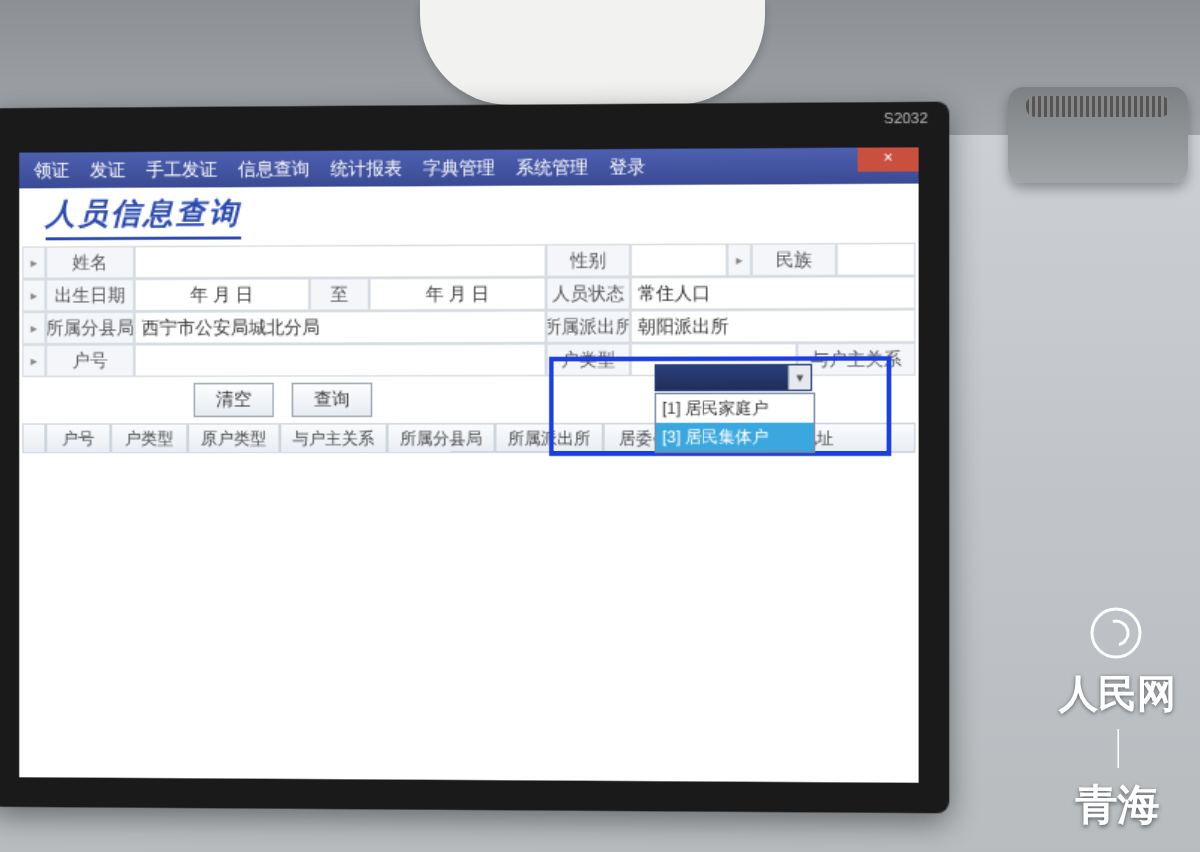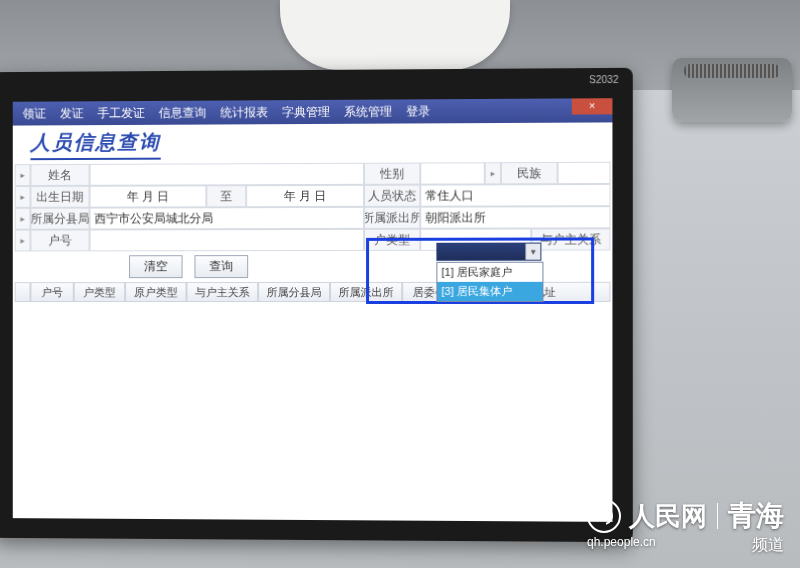--- a/index.html
+++ b/index.html
@@ -172,21 +172,21 @@
     border-radius:6px;
   }
   .watermark {
     position: absolute;
     right: 16px; bottom: 12px;
     color: #fff;
     font-family: "SimHei", sans-serif;
     text-align: right;
     text-shadow: 0 1px 3px rgba(0,0,0,.5);
   }
-  .wm-top { font-size: 26px; font-weight: bold; display:flex;align-items:center;gap:6px;justify-content:flex-end;}
+  .wm-top { font-size: 26px; font-weight: bold; display:flex;align-items:center;gap:6px;justify-content:flex-end;flex-direction:column;}
   .wm-top .qh { font-size: 28px; }
   .wm-sub { font-size: 12px; }
   .wm-icon {
     width: 30px; height: 30px; border: 2px solid #fff; border-radius: 50%;
     display:flex;align-items:center;justify-content:center;margin-right:2px;
   }
   .wm-swoosh{width:14px;height:14px;border:2px solid #fff;border-radius:50%;
     border-left-color:transparent;border-bottom-color:transparent;transform:rotate(30deg);}
   .white-obj{position:absolute;top:0;left:280px;width:230px;height:70px;background:#f2f2f0;border-radius:0 0 60px 60px;box-shadow:0 3px 6px rgba(0,0,0,.2);}
 </style>
@@ -285,17 +285,13 @@
 
 <div class="watermark">
   <div class="wm-top">
     <span class="wm-icon">
         <span class="wm-swoosh"></span>
       </span>
     <span>人民网</span>
     <span style="border-left:1px solid #fff;height:26px;margin:0 4px"></span>
     <span class="qh">青海</span>
   </div>
-  <div style="display:flex;justify-content:space-between;gap:70px">
-    <span class="wm-sub">qh.people.cn</span>
-    <span class="wm-sub" style="font-size:16px">频道</span>
-  </div>
 </div>
 
 </body></html>

